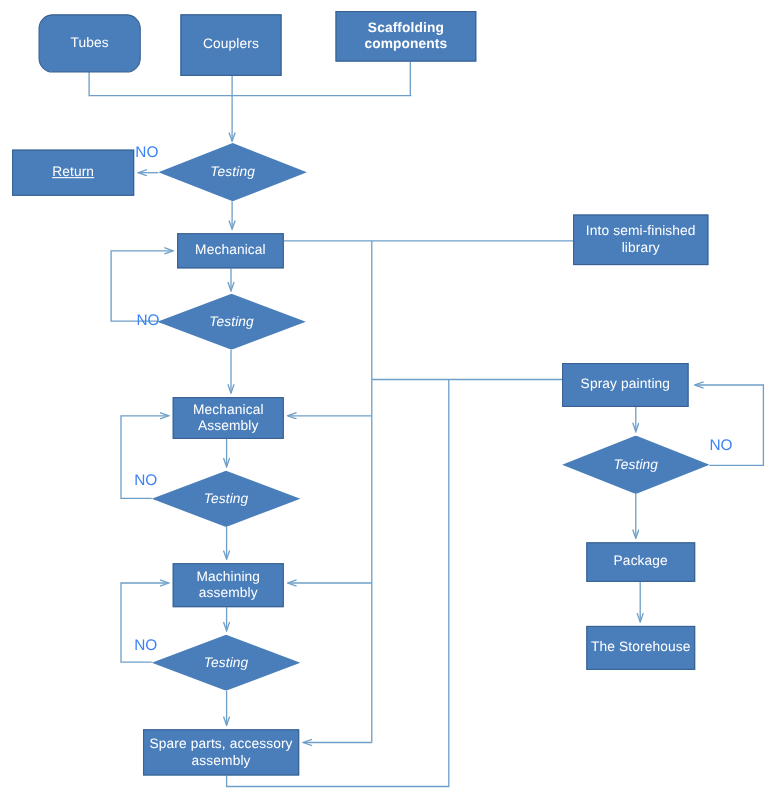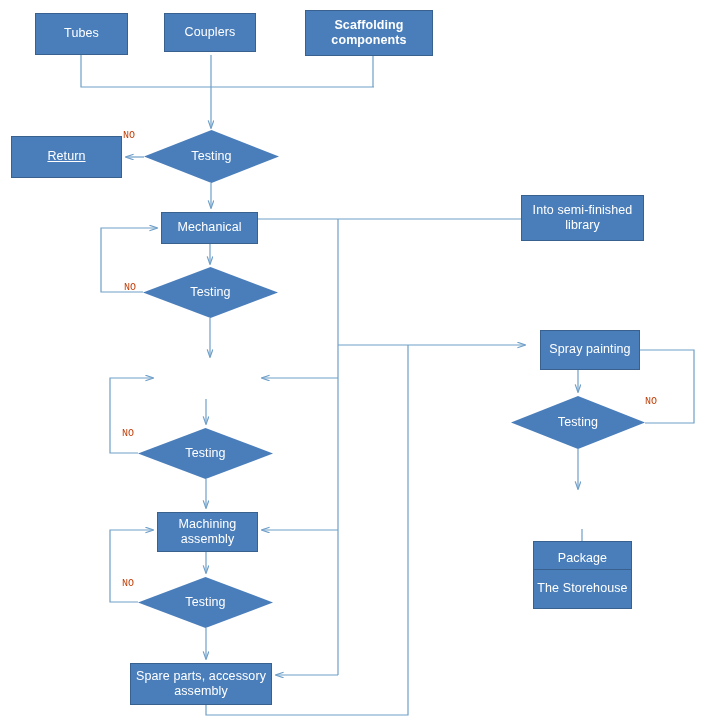--- a/index.html
+++ b/index.html
@@ -49,26 +49,27 @@
     top: 0;
     width: 100%;
     height: 100%;
     background: #4a7ebb;
     -webkit-clip-path: polygon(50% 0%, 100% 50%, 50% 100%, 0% 50%);
     clip-path: polygon(50% 0%, 100% 50%, 50% 100%, 0% 50%);
   }
   .node.decision .dlabel {
     position: relative;
     z-index: 2;
+    font-style: italic;
   }
   .edge-label {
     position: absolute;
-    color: #c2410c;
-    font-size: 10px;
-    font-family: Liberation Mono, monospace;
+    color: #3b82f6;
+    font-size: 14px;
+    font-family: Liberation Sans, sans-serif;
     z-index: 4;
     white-space: nowrap;
   }
 </style>
 </head>
 <body>
 
 <div id="canvas">
 
   <svg id="edges" viewBox="0 0 704 723" xmlns="http://www.w3.org/2000/svg">
@@ -124,25 +125,25 @@
       <path d="M578,370 L578,392" marker-end="url(#arw)"></path>
 
       <path d="M645,423 L694,423 L694,350 L632,350" marker-end="url(#arw)"></path>
 
       <path d="M578,449 L578,489" marker-end="url(#arw)"></path>
 
       <path d="M582,529 L582,565" marker-end="url(#arw)"></path>
     </g>
   </svg>
 
-  <div class="node process" style="left:35px; top:13px; width:93px; height:42px;">
+  <div class="node process" style="left:35px; top:13px; width:93px; height:53px;border-radius:13px;">
     <span>Tubes</span>
   </div>
 
-  <div class="node process" style="left:164px; top:13px; width:92px; height:39px;align-items:center;">
+  <div class="node process" style="left:164px; top:13px; width:92px; height:56px;align-items:center;">
     <span>Couplers</span>
   </div>
 
   <div class="node process" style="left:305px; top:10px; width:128px; height:46px;font-weight:bold;">
     <span>Scaffolding components</span>
   </div>
 
   <div class="node decision" style="left:144px; top:130px; width:135px; height:53px;">
     <span class="dshape"></span>
     <span class="dlabel">Testing</span>
@@ -158,49 +159,52 @@
 
   <div class="node process" style="left:521px; top:195px; width:123px; height:46px;justify-content:flex-end;">
     <span>Into semi-finished library</span>
   </div>
 
   <div class="node decision" style="left:143px; top:267px; width:135px; height:51px;">
     <span class="dshape"></span>
     <span class="dlabel">Testing</span>
   </div>
 
+  <div class="node process" style="left:157px; top:361px; width:101px; height:38px;">
+    <span>Mechanical Assembly</span>
+  </div>
 
   <div class="node decision" style="left:138px; top:428px; width:135px; height:51px;">
     <span class="dshape"></span>
     <span class="dlabel">Testing</span>
   </div>
 
   <div class="node process" style="left:157px; top:512px; width:101px; height:40px;">
     <span>Machining assembly</span>
   </div>
 
   <div class="node decision" style="left:138px; top:577px; width:135px; height:51px;">
     <span class="dshape"></span>
     <span class="dlabel">Testing</span>
   </div>
 
   <div class="node process" style="left:130px; top:663px; width:142px; height:42px;">
     <span>Spare parts, accessory assembly</span>
   </div>
 
-  <div class="node process" style="left:540px; top:330px; width:100px; height:40px;">
+  <div class="node process" style="left:511px; top:330px; width:115px; height:40px;">
     <span>Spray painting</span>
   </div>
 
   <div class="node decision" style="left:511px; top:396px; width:134px; height:53px;">
     <span class="dshape"></span>
     <span class="dlabel">Testing</span>
   </div>
 
-  <div class="node process" style="left:533px; top:493px; width:99px; height:36px;margin-top:48px;">
+  <div class="node process" style="left:533px; top:493px; width:99px; height:36px;">
     <span>Package</span>
   </div>
 
   <div class="node process" style="left:533px; top:569px; width:99px; height:40px;justify-content:center;">
     <span>The Storehouse</span>
   </div>
 
   <div class="edge-label" style="left:123px; top:130px;">NO</div>
   <div class="edge-label" style="left:124px; top:282px;">NO</div>
   <div class="edge-label" style="left:122px; top:428px;">NO</div>

